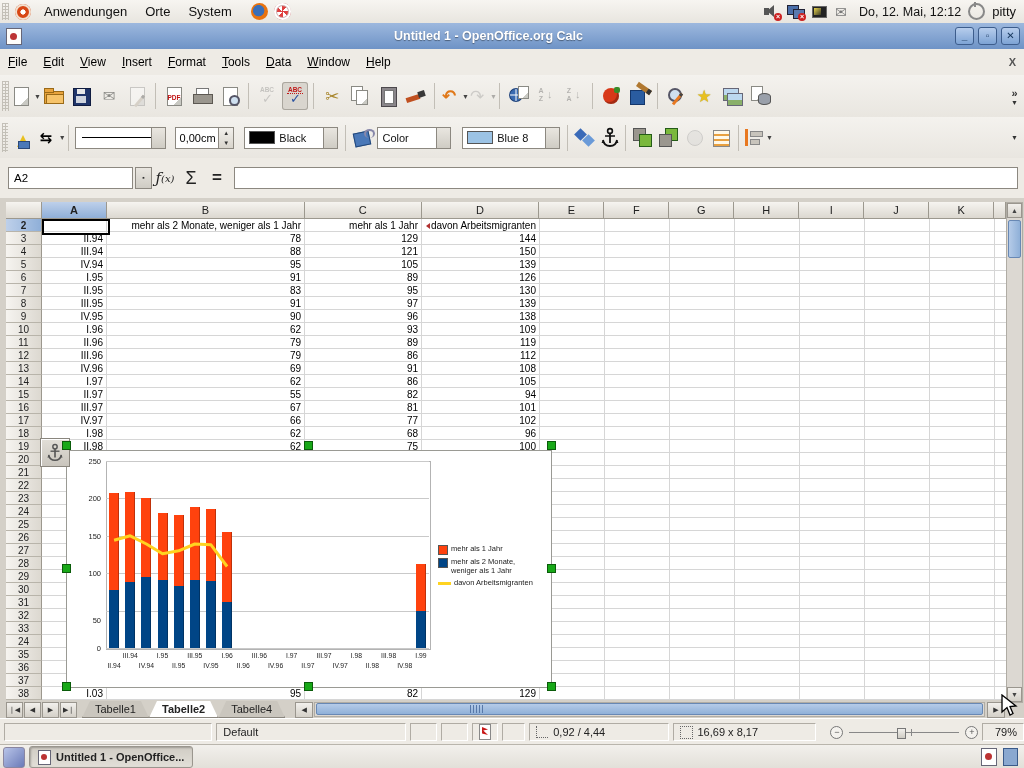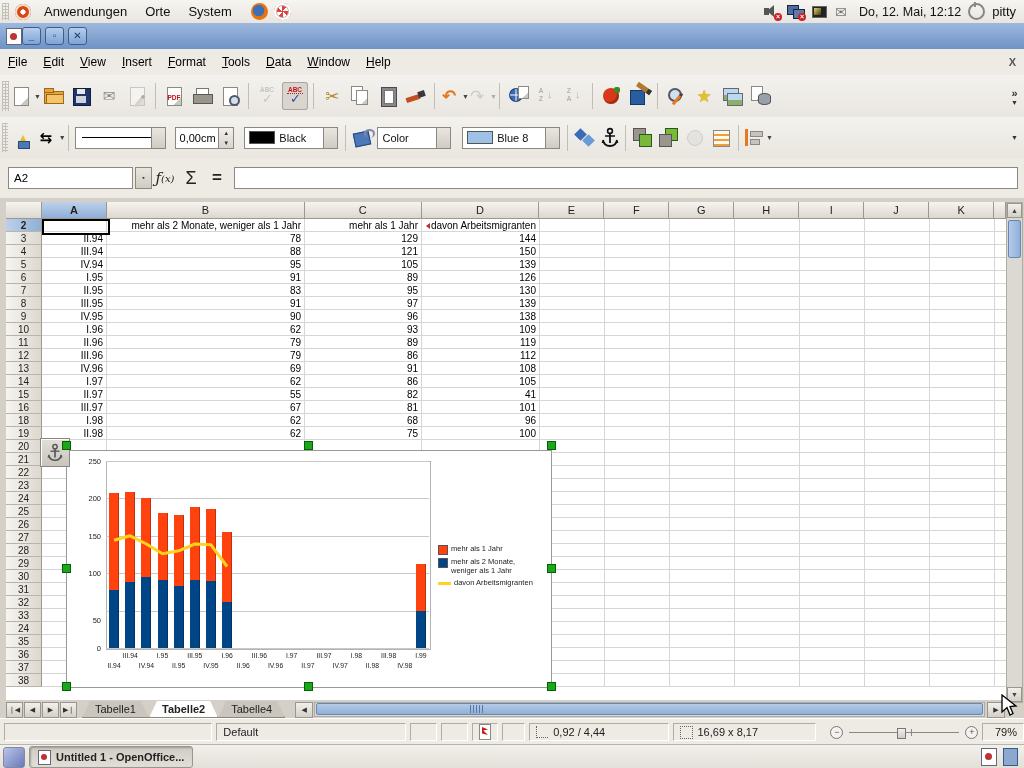--- a/index.html
+++ b/index.html
@@ -249,20 +249,21 @@
       </div>
     <div class="tray"><span class="mail-glyph">✉</span></div>
     <span style="font-size:12.5px;">Do, 12. Mai, 12:12</span>
     <div class="power-icon"></div>
     <span style="font-size:13px;">pitty</span>
   </div>
 </div>
 
 <div id="titlebar" class="abs">
   <div class="app-icon16"></div>
+  <div id="title-text">Untitled 1 - OpenOffice.org Calc</div>
   <div class="winbtn">_</div>
   <div class="winbtn">▫</div>
   <div class="winbtn">✕</div>
 </div>
 
 <div id="menubar" class="abs">
   <span id="menubar-items" style="display:flex;">
       <span class="menu-item"><u>F</u>ile</span>
       <span class="menu-item"><u>E</u>dit</span>
       <span class="menu-item"><u>V</u>iew</span>
@@ -756,36 +757,51 @@
         <div class="cell" style="width:65px;"></div>
         <div class="cell" style="width:65px;"></div>
         <div class="cell" style="width:65px;"></div>
         <div class="cell" style="width:12px;"></div>
       </div>
       <div class="grid-row">
         <div class="rh">15</div>
         <div class="cell" style="width:65px;">II.97</div>
         <div class="cell" style="width:198px;">55</div>
         <div class="cell" style="width:117px;">82</div>
-        <div class="cell" style="width:118px;">41</div>
+        <div class="cell" style="width:118px;">94</div>
         <div class="cell" style="width:65px;"></div>
         <div class="cell" style="width:65px;"></div>
         <div class="cell" style="width:65px;"></div>
         <div class="cell" style="width:65px;"></div>
         <div class="cell" style="width:65px;"></div>
         <div class="cell" style="width:65px;"></div>
         <div class="cell" style="width:65px;"></div>
         <div class="cell" style="width:12px;"></div>
       </div>
       <div class="grid-row">
         <div class="rh">16</div>
         <div class="cell" style="width:65px;">III.97</div>
         <div class="cell" style="width:198px;">67</div>
         <div class="cell" style="width:117px;">81</div>
         <div class="cell" style="width:118px;">101</div>
+        <div class="cell" style="width:65px;"></div>
+        <div class="cell" style="width:65px;"></div>
+        <div class="cell" style="width:65px;"></div>
+        <div class="cell" style="width:65px;"></div>
+        <div class="cell" style="width:65px;"></div>
+        <div class="cell" style="width:65px;"></div>
+        <div class="cell" style="width:65px;"></div>
+        <div class="cell" style="width:12px;"></div>
+      </div>
+      <div class="grid-row">
+        <div class="rh">17</div>
+        <div class="cell" style="width:65px;">IV.97</div>
+        <div class="cell" style="width:198px;">66</div>
+        <div class="cell" style="width:117px;">77</div>
+        <div class="cell" style="width:118px;">102</div>
         <div class="cell" style="width:65px;"></div>
         <div class="cell" style="width:65px;"></div>
         <div class="cell" style="width:65px;"></div>
         <div class="cell" style="width:65px;"></div>
         <div class="cell" style="width:65px;"></div>
         <div class="cell" style="width:65px;"></div>
         <div class="cell" style="width:65px;"></div>
         <div class="cell" style="width:12px;"></div>
       </div>
       <div class="grid-row">

